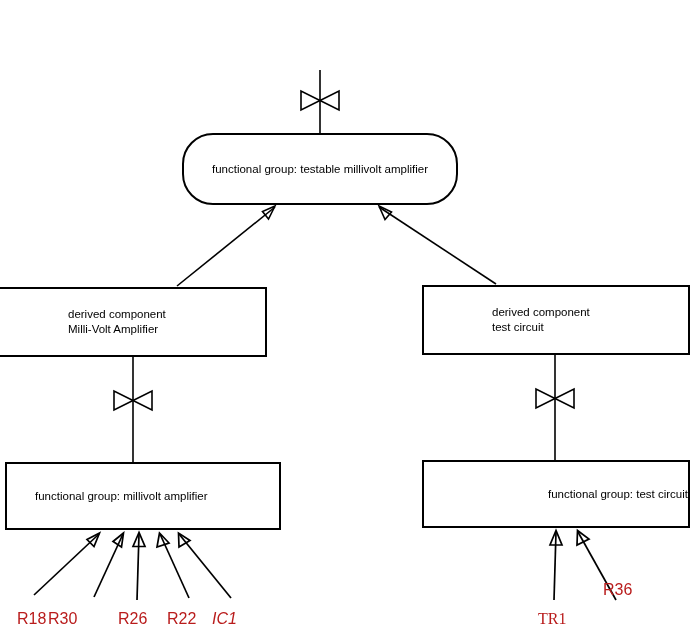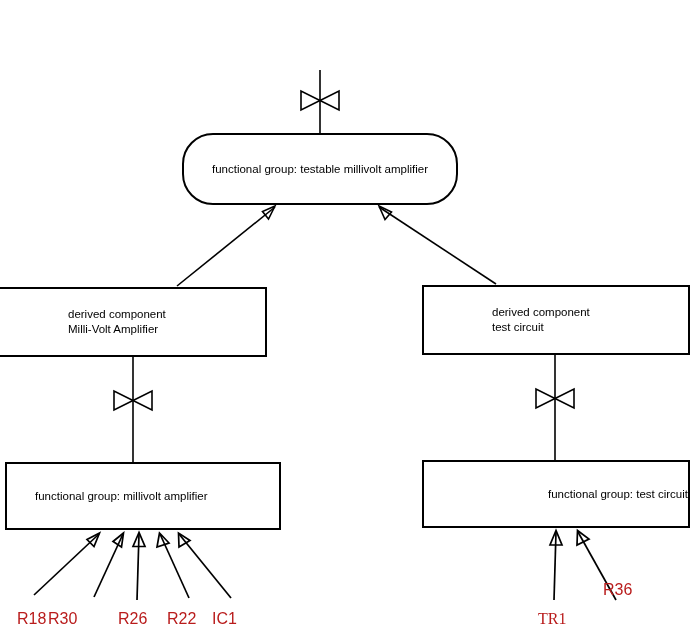--- a/index.html
+++ b/index.html
@@ -143,17 +143,17 @@
   </div>
 
   <div class="node-box" style="left:422px; top:460px; width:268px; height:68px; justify-content:flex-end; padding-left:28px;">
     <div class="node-text">functional group: test circuit</div>
   </div>
 
   <div class="leaf-label" style="left:17px; top:611px;">R18</div>
   <div class="leaf-label" style="left:48px; top:611px;">R30</div>
   <div class="leaf-label" style="left:118px; top:611px;">R26</div>
   <div class="leaf-label" style="left:167px; top:611px;">R22</div>
-  <div class="leaf-label" style="left:212px; top:611px;">IC1</div>
+  <div class="leaf-label" style="left:212px; top:611px;font-style:italic;">IC1</div>
   <div class="leaf-label" style="left:538px; top:611px;font-family:Liberation Serif, serif;">TR1</div>
   <div class="leaf-label" style="left:603px; top:582px;">R36</div>
 
 </div>
 
 </body></html>

